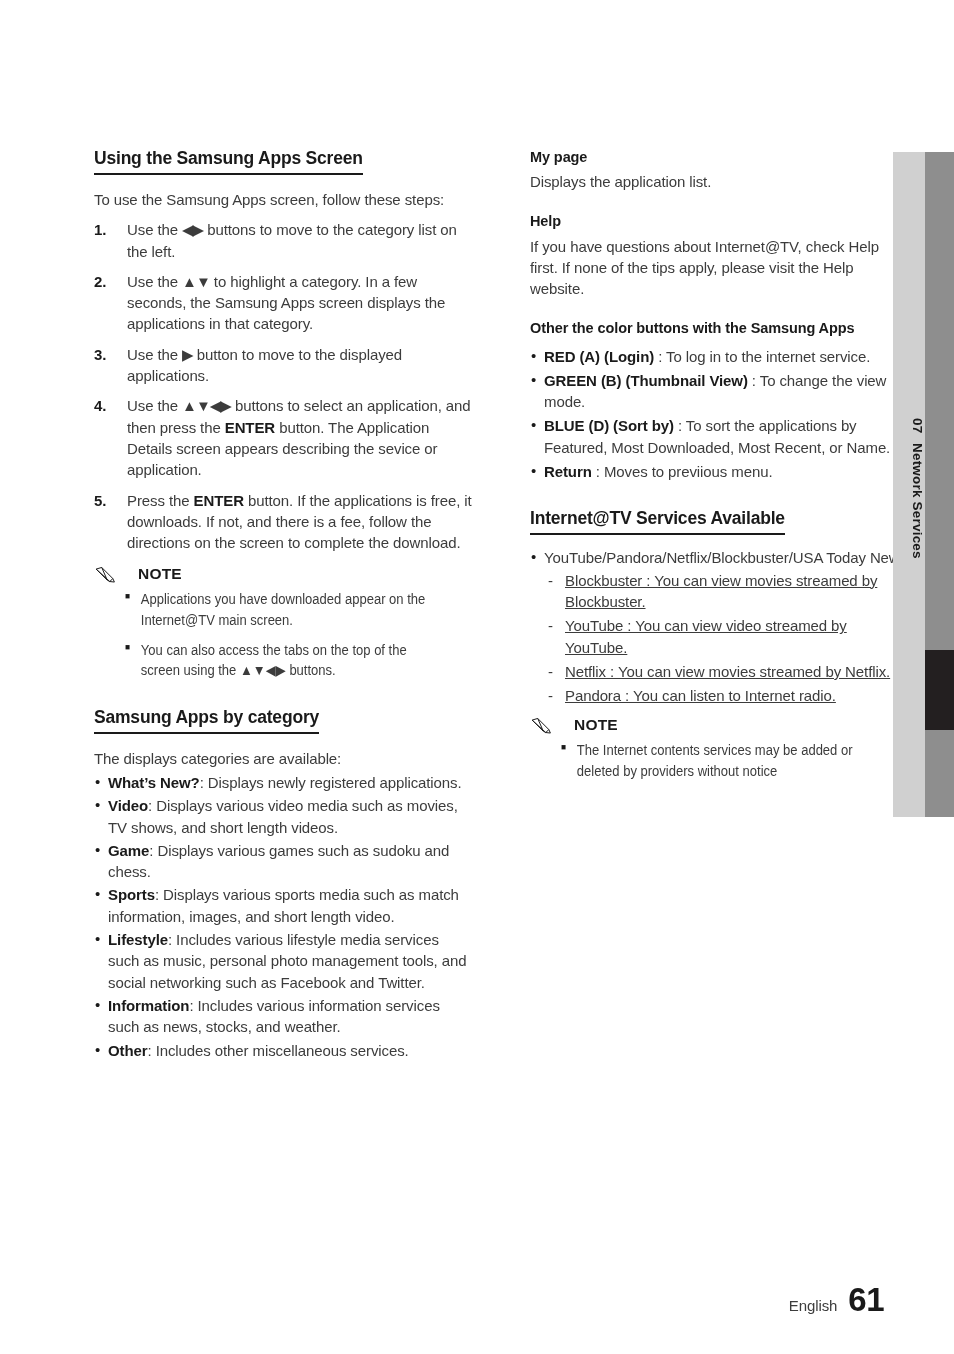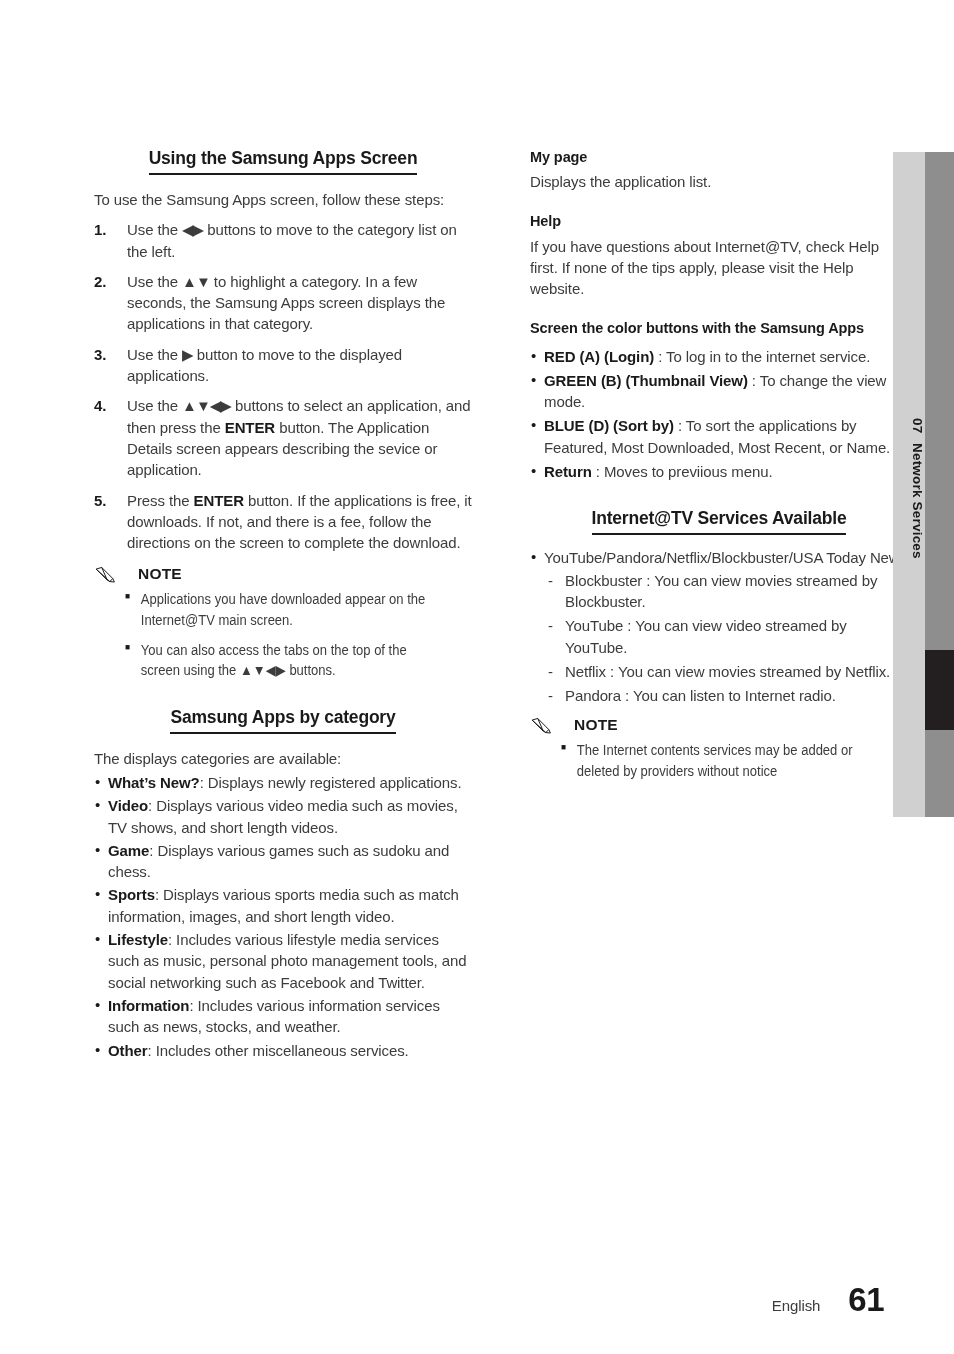--- a/index.html
+++ b/index.html
@@ -80,21 +80,21 @@
     font-size: 17.5px;
     font-weight: bold;
     color: #1a1a1a;
     letter-spacing: -0.2px;
     line-height: 1.2;
     margin: 0 0 3px 0;
     display: inline-block;
     border-bottom: 2.2px solid #1a1a1a;
     padding-bottom: 4px;
   }
-  .h-rule-wrap { margin: 0 0 11px 0; text-align: center; }
+  .h-rule-wrap { margin: 0 0 11px 0; }
 
   .h-sub {
     font-size: 14.5px;
     font-weight: bold;
     color: #1a1a1a;
     line-height: 1.32;
     margin: 0 0 4px 0;
     letter-spacing: -0.1px;
   }
 
@@ -153,20 +153,21 @@
     color: #1a1a1a;
     font-size: 15px;
   }
   ul.bullets.spaced > li { margin-bottom: 3px; }
 
   
   ul.dashes {
     list-style: none;
     margin: 1px 0 0 0;
     padding: 0;
+    text-decoration: underline;
   }
   ul.dashes > li {
     position: relative;
     padding-left: 21px;
     font-size: 15px;
     line-height: 1.42;
     margin-bottom: 3px;
     letter-spacing: -0.1px;
   }
   ul.dashes > li::before {
@@ -228,21 +229,21 @@
   
   #footer {
     position: absolute;
     left: 0;
     top: 1283px;
     width: 884px;
     text-align: right;
     display: flex;
     align-items: baseline;
     justify-content: flex-end;
-    gap: 28px;
+    gap: 11px;
   }
   #footer .lang {
     font-size: 15px;
     color: #3c3c3c;
     letter-spacing: -0.1px;
   }
   #footer .pageno {
     font-size: 33px;
     font-weight: bold;
     color: #1a1a1a;
@@ -324,21 +325,21 @@
   </div>
 
   <div class="column" id="col-right">
 
     <h3 class="h-sub">My page</h3>
     <p class="body" style="margin-bottom:20px;">Displays the application list.</p>
 
     <h3 class="h-sub">Help</h3>
     <p class="body" style="margin-bottom:20px;">If you have questions about Internet@TV, check Help first. If none of the tips apply, please visit the Help website.</p>
 
-    <h3 class="h-sub" style="margin-bottom:7px;">Screen the color buttons with the Samsung Apps</h3>
+    <h3 class="h-sub" style="margin-bottom:7px;">Other the color buttons with the Samsung Apps</h3>
 
     <ul class="bullets spaced">
       <li><b>RED (A) (Login)</b><span> : To log in to the internet service.</span></li>
       <li><b>GREEN (B) (Thumbnail View)</b><span> : To change the view mode.</span></li>
       <li><b>BLUE (D) (Sort by)</b><span> : To sort the applications by Featured, Most Downloaded, Most Recent, or Name.</span></li>
       <li><b>Return</b><span> : Moves to previious menu.</span></li>
     </ul>
 
     <div class="h-rule-wrap" style="margin-top:26px;margin-bottom:9px;">
       <span class="h-rule">Internet@TV Services Available</span>

